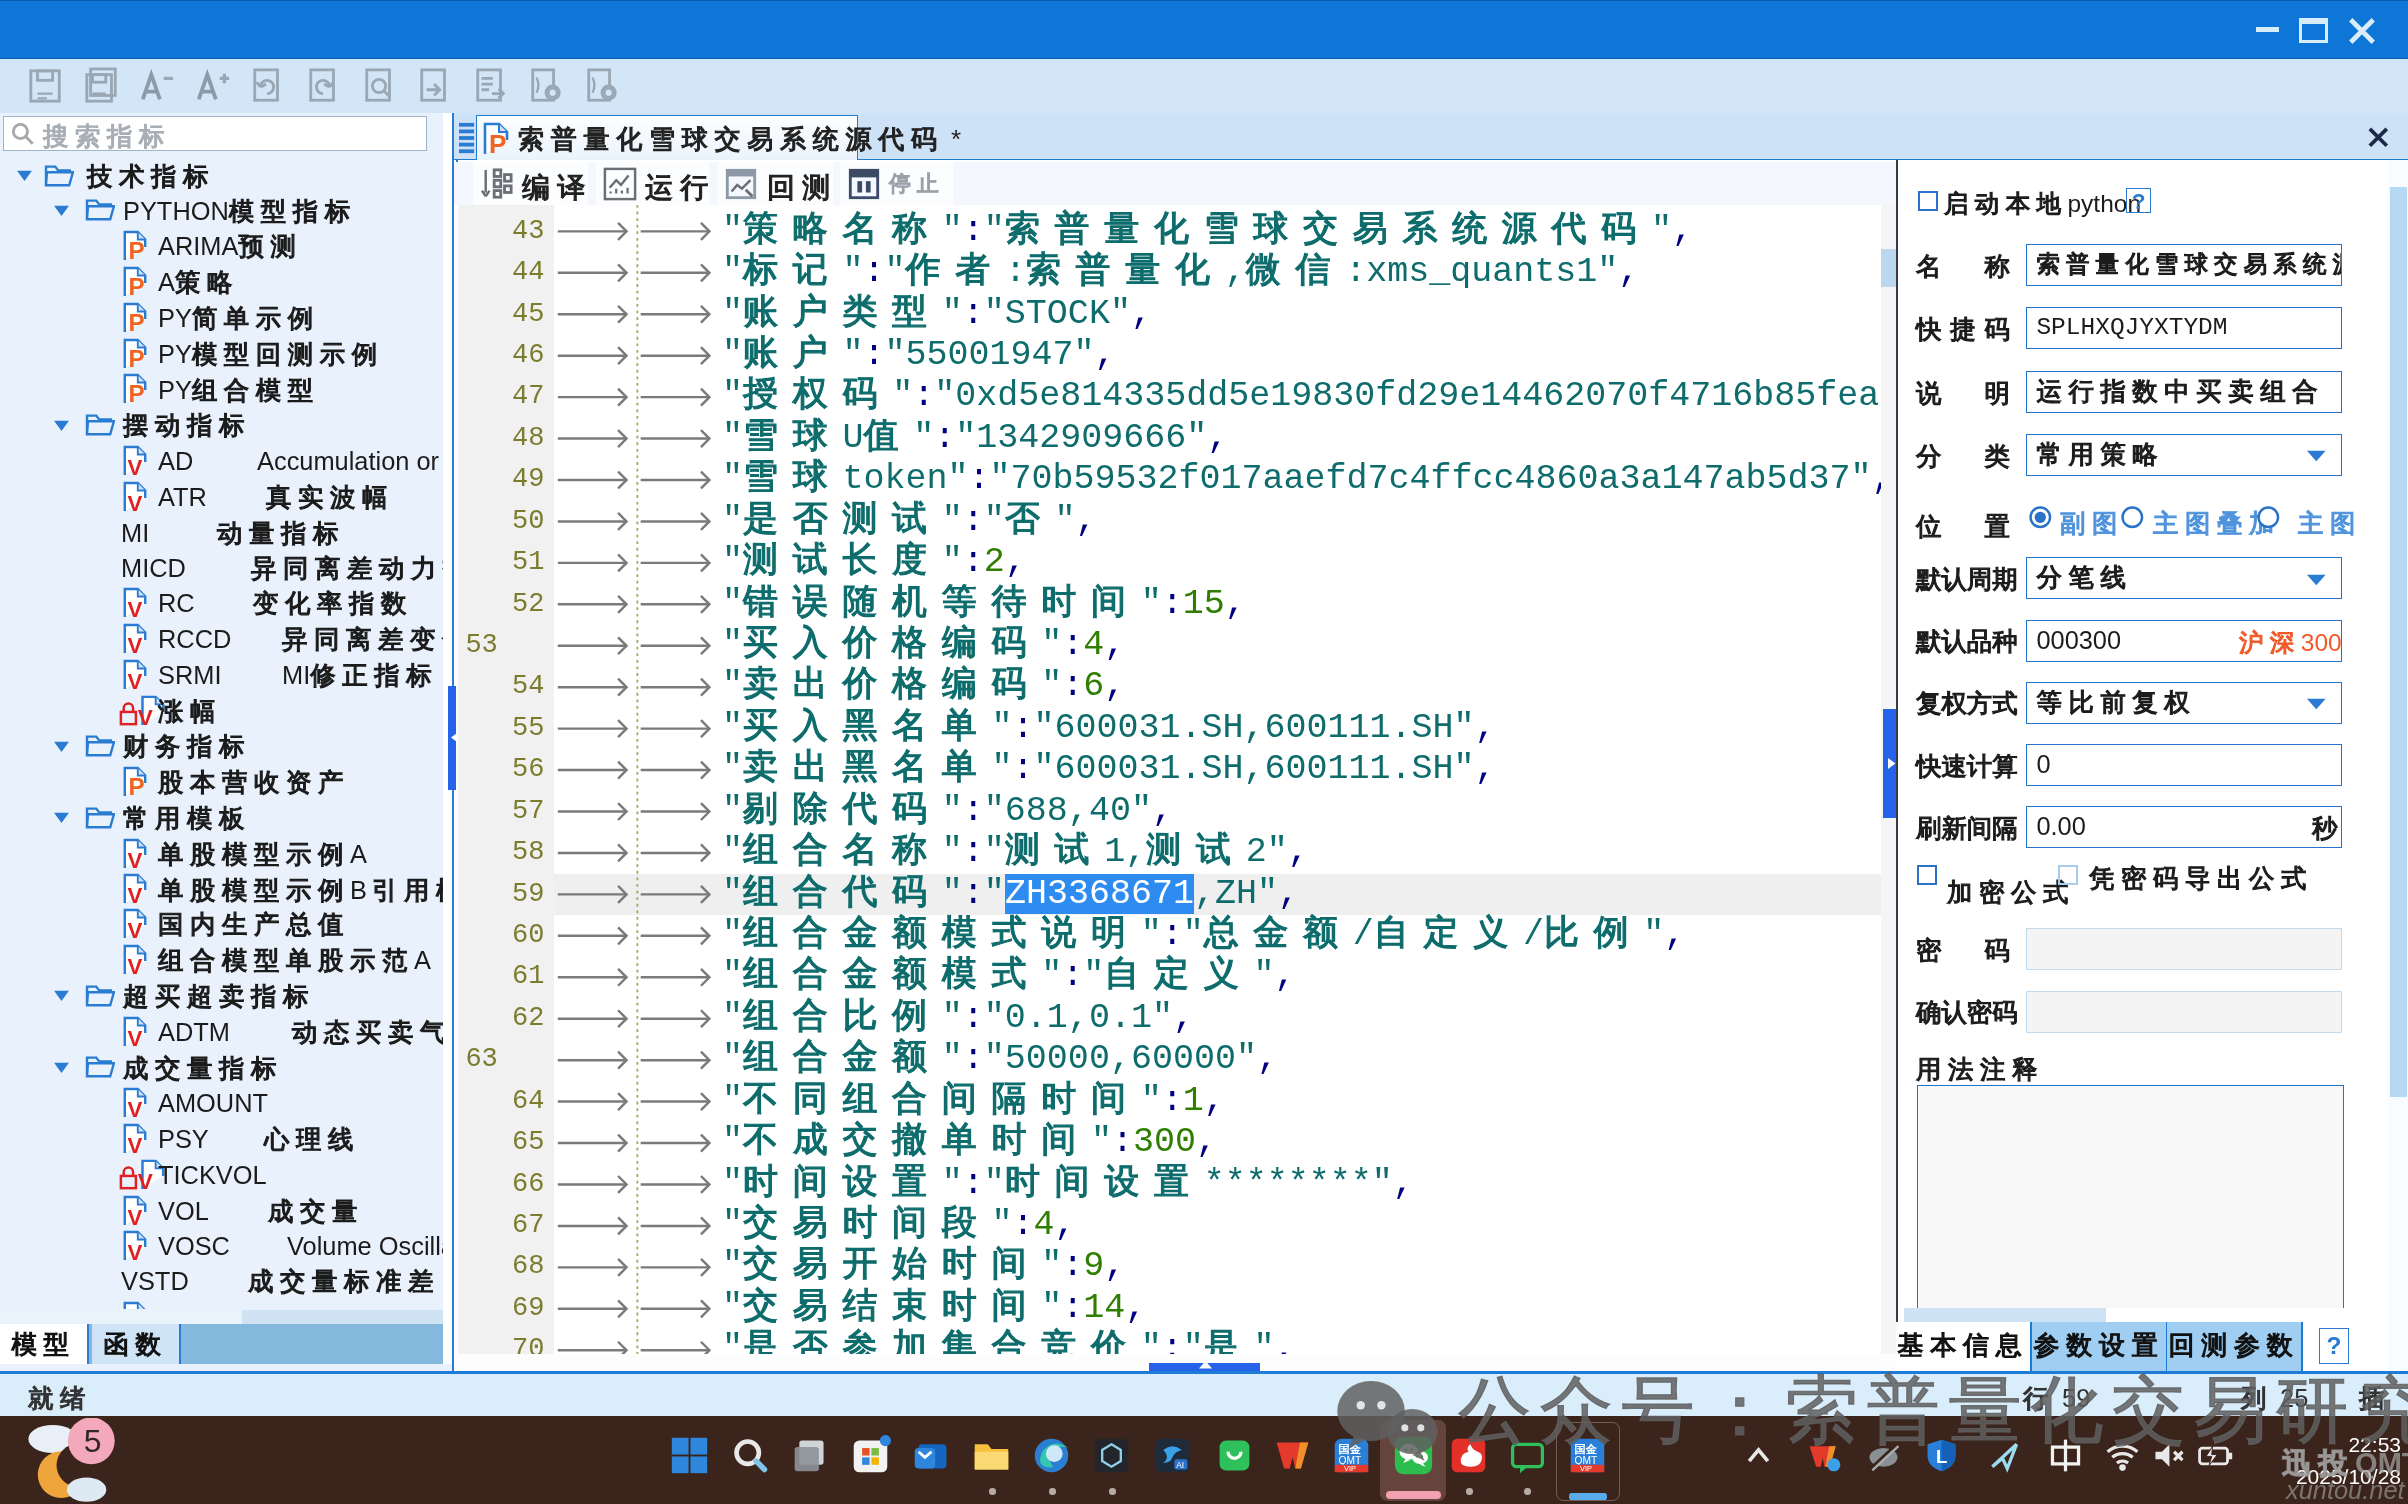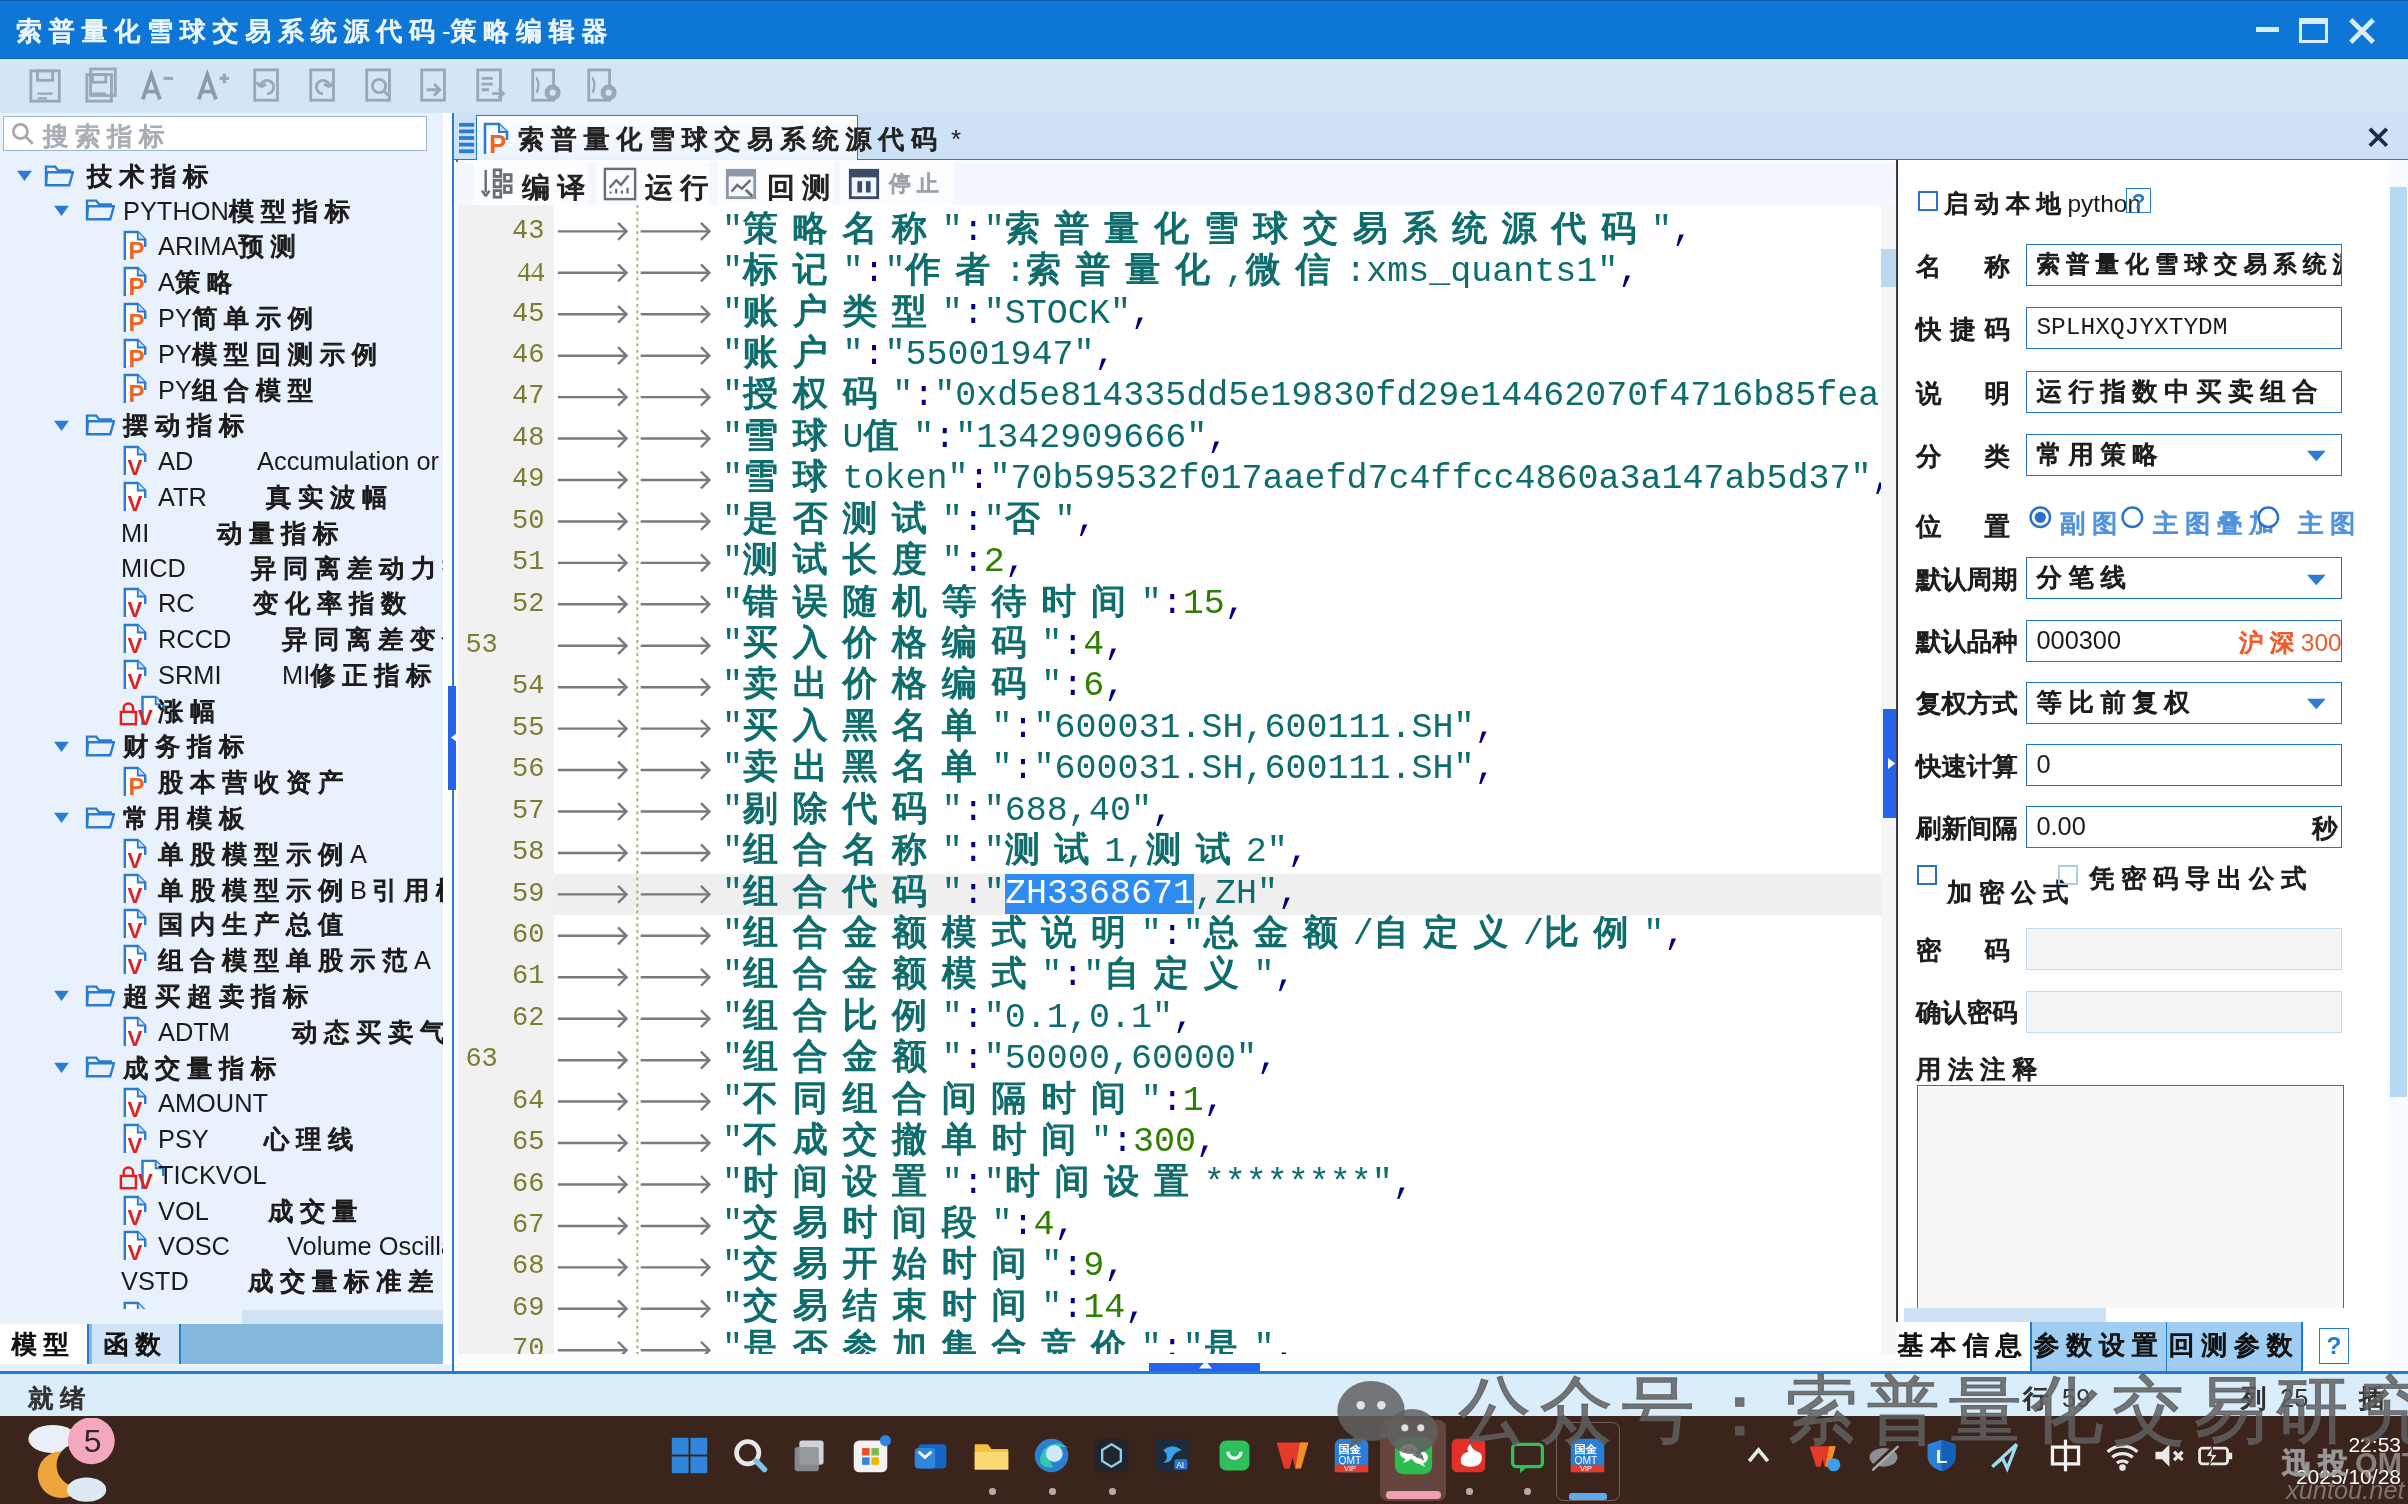--- a/index.html
+++ b/index.html
@@ -1,21 +1,20 @@
 <!DOCTYPE html>
 <html style="font-size:15px"><head><meta charset="utf-8"><style>
 *{margin:0;padding:0;box-sizing:border-box}
 html,body{width:2409px;height:1505px;overflow:hidden;font-family:"Liberation Sans",sans-serif}
 .abs{position:absolute}
 i{font-style:normal;letter-spacing:.26em;-webkit-text-stroke:1.2px currentColor}
 .mono i{letter-spacing:.42em}
 body{position:relative;background:#fff}
 </style></head><body>
 <div class="abs" style="left:0;top:0;width:2409px;height:59px;background:#0d76d6;border-top:1.9px solid #0a5ba6;border-bottom:1.9px solid #0a62b0">
-<div class="abs" style="left:16px;top:13px;font-size:26px;color:#eef6fd"><i>索普量化雪球交易系统源代码</i>-<i>策略编辑器</i></div>
 <div class="abs" style="left:2256px;top:26px;width:22.6px;height:4.7px;background:#d9ecfa"></div>
 <div class="abs" style="left:2299px;top:17px;width:29px;height:24.5px;border:3.8px solid #d9ecfa;border-top-width:6.6px"></div>
 <svg class="abs" style="left:2347px;top:15px" width="30" height="30" viewBox="0 0 32 32">
       <path d="M4 4 L28 28 M28 4 L4 28" stroke="#d9ecfa" stroke-width="5"></path>
     </svg>
 </div>
 <div class="abs" style="left:0;top:59px;width:2409px;height:54px;background:#d3e6f7">
 <svg class="abs" style="left:28px;top:7.5px" width="36" height="38" viewBox="0 0 38 40" fill="none" stroke="#9aa7b4" stroke-width="3">
       <rect x="3" y="4" width="30" height="32"></rect>
       <rect x="10" y="4" width="16" height="10"></rect>
@@ -351,21 +350,21 @@
       <rect x="5" y="11" width="26" height="20" fill="#f4f8fe"></rect>
       <rect x="11" y="15" width="5" height="12" fill="#3c4a66"></rect>
       <rect x="20" y="15" width="5" height="12" fill="#3c4a66"></rect>
     </svg>
 <div class="abs" style="left:435px;top:6.6px;font-size:22px;color:#9aa0a8"><i>停止</i></div>
 </div>
 <div class="abs" style="left:456px;top:205px;width:1441px;height:1149px;background:#fff;overflow:hidden">
 <div class="abs" style="left:1.9px;top:0;width:96px;height:1149px;background:#f1f1f1"></div>
 <div class="abs" style="left:98px;top:669px;width:1328px;height:41px;background:#efefef"></div>
 <div class="abs mono" style="left:9.4px;top:5.6px;width:79px;height:41px;line-height:41px;text-align:right;font-family:'Liberation Mono',monospace;font-size:27px;color:#7c7c30">43</div>
-<div class="abs mono" style="left:9.4px;top:47px;width:79px;height:41px;line-height:41px;text-align:right;font-family:Liberation Serif, serif;font-size:27px;color:#7c7c30">44</div>
+<div class="abs mono" style="left:9.4px;top:47px;width:79px;height:41px;line-height:41px;text-align:right;font-family:Liberation Mono, monospace;font-size:27px;color:#7c7c30">44</div>
 <div class="abs mono" style="left:9.4px;top:89px;width:79px;height:41px;line-height:41px;text-align:right;font-family:'Liberation Mono',monospace;font-size:27px;color:#7c7c30">45</div>
 <div class="abs mono" style="left:9.4px;top:130px;width:79px;height:41px;line-height:41px;text-align:right;font-family:'Liberation Mono',monospace;font-size:27px;color:#7c7c30">46</div>
 <div class="abs mono" style="left:9.4px;top:171px;width:79px;height:41px;line-height:41px;text-align:right;font-family:'Liberation Mono',monospace;font-size:27px;color:#7c7c30">47</div>
 <div class="abs mono" style="left:9.4px;top:213px;width:79px;height:41px;line-height:41px;text-align:right;font-family:'Liberation Mono',monospace;font-size:27px;color:#7c7c30">48</div>
 <div class="abs mono" style="left:9.4px;top:254px;width:79px;height:41px;line-height:41px;text-align:right;font-family:'Liberation Mono',monospace;font-size:27px;color:#7c7c30">49</div>
 <div class="abs mono" style="left:9.4px;top:296px;width:79px;height:41px;line-height:41px;text-align:right;font-family:'Liberation Mono',monospace;font-size:27px;color:#7c7c30">50</div>
 <div class="abs mono" style="left:9.4px;top:337px;width:79px;height:41px;line-height:41px;text-align:right;font-family:'Liberation Mono',monospace;font-size:27px;color:#7c7c30">51</div>
 <div class="abs mono" style="left:9.4px;top:379px;width:79px;height:41px;line-height:41px;text-align:right;font-family:'Liberation Mono',monospace;font-size:27px;color:#7c7c30">52</div>
 <div class="abs mono" style="left:9.4px;top:420px;width:79px;height:41px;line-height:41px;font-family:'Liberation Mono',monospace;font-size:27px;color:#7c7c30">53</div>
 <div class="abs mono" style="left:9.4px;top:461px;width:79px;height:41px;line-height:41px;text-align:right;font-family:'Liberation Mono',monospace;font-size:27px;color:#7c7c30">54</div>

